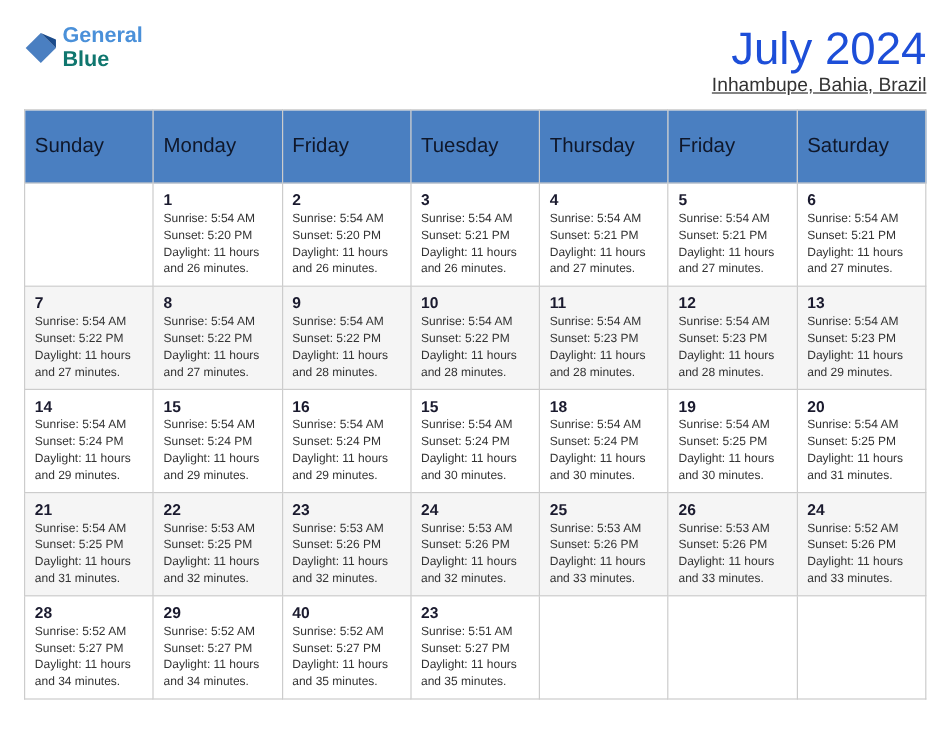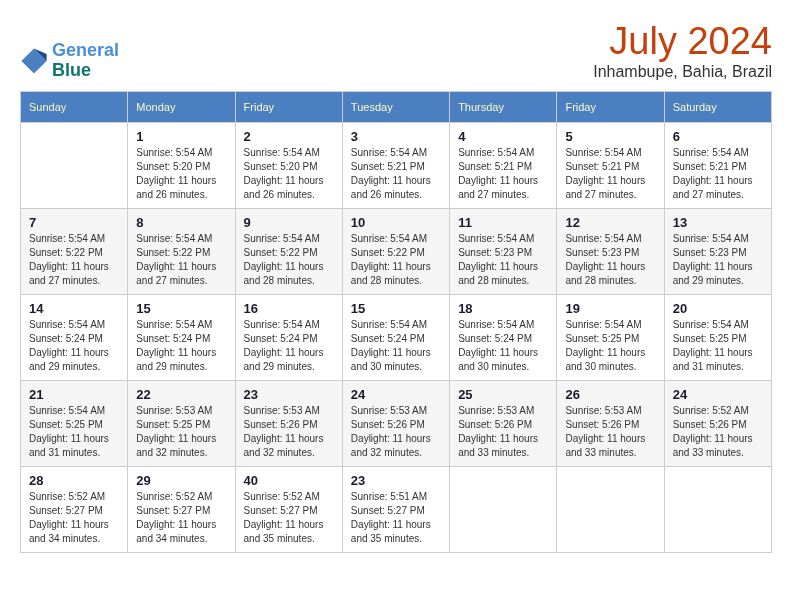--- a/index.html
+++ b/index.html
@@ -6,21 +6,21 @@
     body {
       font-family: Arial, sans-serif;
       background: #fff;
       width: 792px;
       min-height: 612px;
       padding: 20px;
     }
     .header {
       display: flex;
       justify-content: space-between;
-      align-items: flex-end;
+      align-items: flex-start;
       margin-bottom: 10px;
     }
     .logo {
       display: flex;
       align-items: center;
       gap: 4px;
     }
     .logo-text {
       font-size: 18px;
       font-weight: bold;
@@ -32,38 +32,39 @@
     }
     .logo-icon {
       width: 28px;
       height: 28px;
     }
     .title-section {
       text-align: right;
     }
     .month-title {
       font-size: 38px;
-      color: #c2410c;
+      color: #1d4ed8;
       font-weight: normal;
     }
     .subtitle {
       font-size: 16px;
       color: #333;
+      text-decoration: underline;
     }
     table {
       width: 100%;
       border-collapse: collapse;
       font-size: 11px;
     }
     thead tr th {
       background: #4a7fc1;
-      color: #fef9c3;
-      padding: 9px 8px;
+      color: #0f172a;
+      padding: 20px 8px;
       text-align: left;
-      font-size: 11px;
+      font-size: 17px;
       font-weight: normal;
       border: 1px solid #ccc;
     }
     tbody tr td {
       border: 1px solid #ccc;
       padding: 6px 8px;
       vertical-align: top;
       width: calc(100% / 7);
       min-height: 80px;
       height: 85px;

